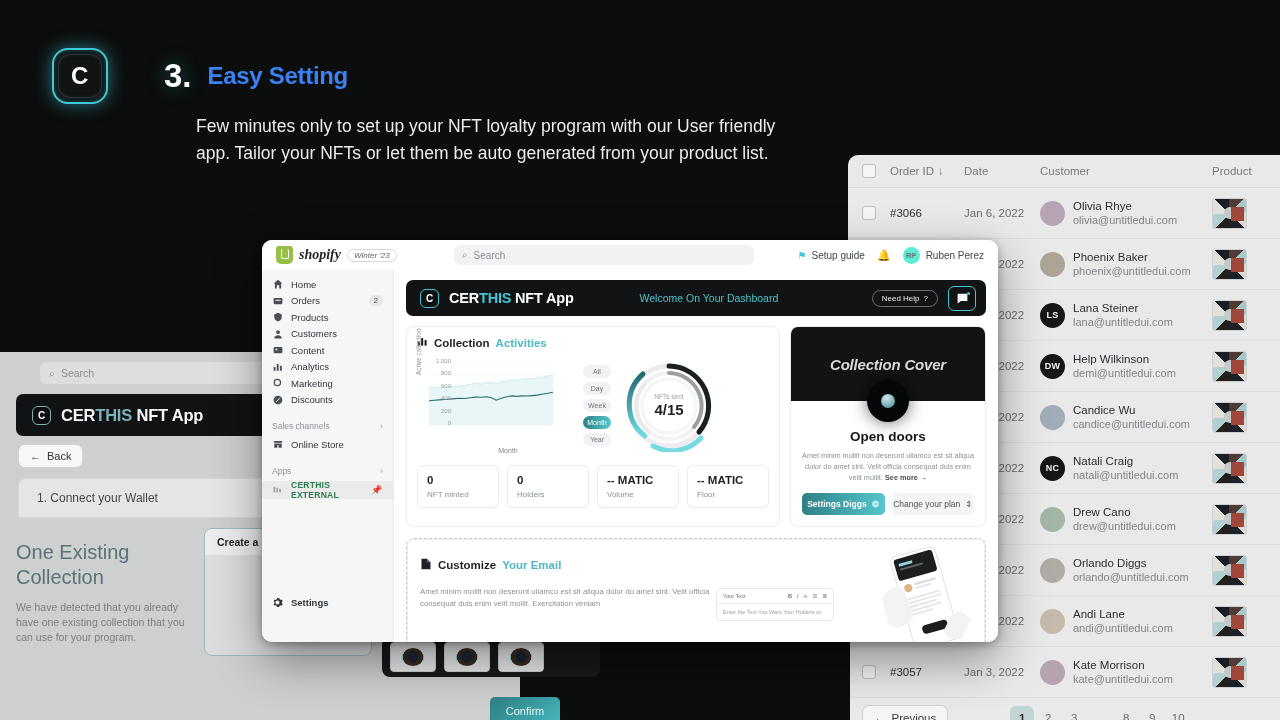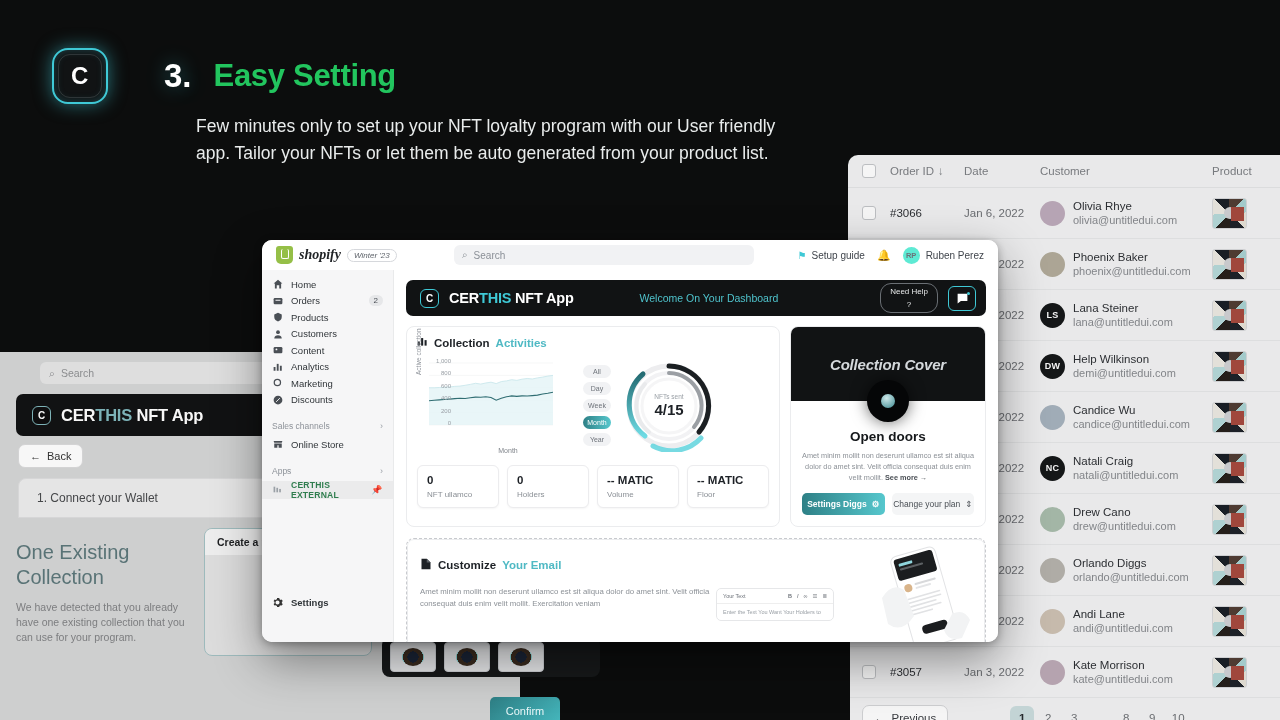--- a/index.html
+++ b/index.html
@@ -24,21 +24,21 @@
   }
   .logo-badge::after {
     content: ""; position: absolute; inset: 4px; border-radius: 12px;
     border: 1.5px solid rgba(255,255,255,.12);
   }
   .logo-badge span { color: #fff; font-size: 24px; font-weight: 700; letter-spacing: .5px; }
   .step-num {
     color: #fff; font-size: 33px; font-weight: 700; margin-left: 56px;
     line-height: 56px; text-shadow: 0 0 20px rgba(63,201,214,.45);
   }
-  .hero-title { color: #22c55e; font-size: 31px; font-weight: 700; margin-left: 22px; line-height: 56px; letter-spacing: -.3px; }
+  .hero-title { color: #3b82f6; font-size: 24px; font-weight: 700; margin-left: 16px; line-height: 56px; letter-spacing: -.3px; }
   .hero-body { color: #e9ecec; font-size: 17.5px; line-height: 27px; margin-left: 144px; margin-top: 9px; max-width: 600px; font-weight: 400; }
 
   
   .orders-panel {
     position: absolute; left: 848px; top: 155px; width: 440px; height: 565px;
     background: #f3f3f4; border-top-left-radius: 10px;
     filter: saturate(.55) brightness(.96);
   }
   .orders-head {
     display: flex; align-items: center; height: 33px; padding: 0 0 0 14px;
@@ -178,21 +178,21 @@
   .nav-settings { position: absolute; bottom: 31px; left: 0; right: 0; font-weight: bold; }
 
   .sp-main { flex: 1; background: #fff; padding: 10px 12px 0 12px; overflow: hidden; position: relative; }
   .app-banner {
     height: 36px; background: #111314; border-radius: 7px; display: flex; align-items: center;
     padding: 0 10px 0 14px; gap: 10px;
   }
   .app-brand { color: #fff; font-size: 14.5px; font-weight: 700; letter-spacing: -.2px; }
   .app-brand .hl { color: #3fc9d6; }
   .app-welcome { color: #4fc3cc; font-size: 10.5px; margin-left: 56px; }
-  .need-help { margin-left: auto; border: 1px solid #6a6f74; border-radius: 11px; padding: 3px 9px; font-size: 8px; color: #e6e8e9; display:flex; gap:4px; align-items:center;flex-direction:column;}
+  .need-help { margin-left: auto; border: 1px solid #6a6f74; border-radius: 11px; padding: 3px 9px; font-size: 8px; color: #e6e8e9; display:flex; gap:4px; align-items:center;}
   .chat-btn { width: 28px; height: 25px; border: 1.3px solid #3fc9d6; border-radius: 6px; display:flex; align-items:center; justify-content:center; position: relative;}
   .chat-dot { position:absolute; right:5px; top:5px; width:3px; height:3px; border-radius:50%; background:#3fc9d6;}
 
   .panels { display: flex; gap: 10px; margin-top: 10px; }
   .panel-left { flex: 1; border: 1px solid #ebecee; border-radius: 8px; padding: 9px 10px 10px 10px; }
   .panel-title { display: flex; align-items: center; gap: 6px; font-size: 11.5px; font-weight: 700; color: #1d2126; }
   .panel-title .acc { color: #4fb9c4; font-weight: 700; }
   .chart-zone { display: flex; align-items: center; margin-top: 8px; }
   .chart-box { width: 160px; position: relative; }
   .yaxis-lab { position: absolute; left: -2px; top: 18px; font-size: 6.5px; color: #8d9299; transform: rotate(-90deg); transform-origin: left top; white-space: nowrap;}
@@ -713,21 +713,21 @@
                 <div class="donut-center">
                   <div class="donut-lab">NFTs sent</div>
                   <div class="donut-val">4/15</div>
                 </div>
               </div>
             </div>
 
             <div class="stat-row" id="stat-row">
                 <div class="stat-card">
                   <div class="stat-v">0</div>
-                  <div class="stat-l">NFT ullamco</div>
+                  <div class="stat-l">NFT minted</div>
                 </div>
                 <div class="stat-card">
                   <div class="stat-v">0</div>
                   <div class="stat-l">Holders</div>
                 </div>
                 <div class="stat-card">
                   <div class="stat-v">-- MATIC</div>
                   <div class="stat-l">Volume</div>
                 </div>
                 <div class="stat-card">

